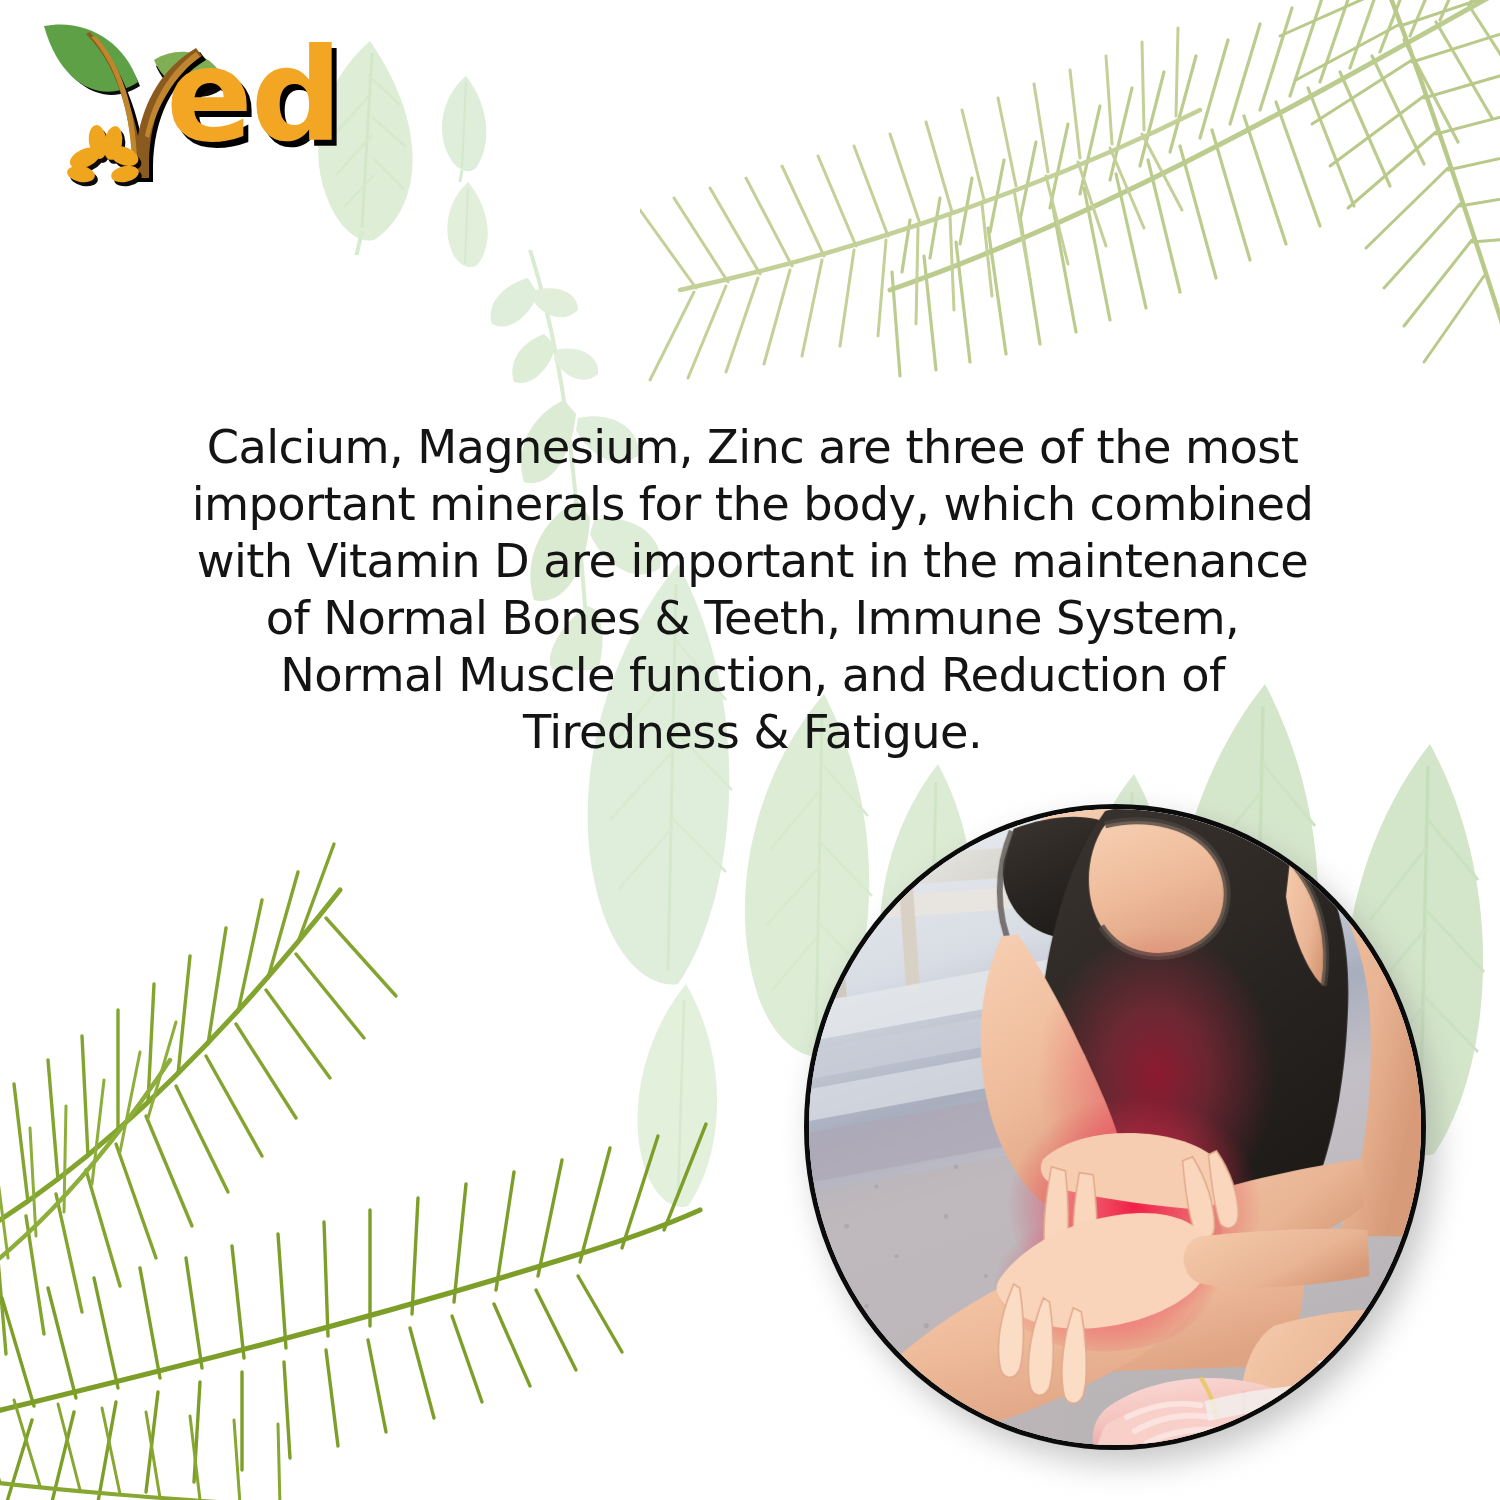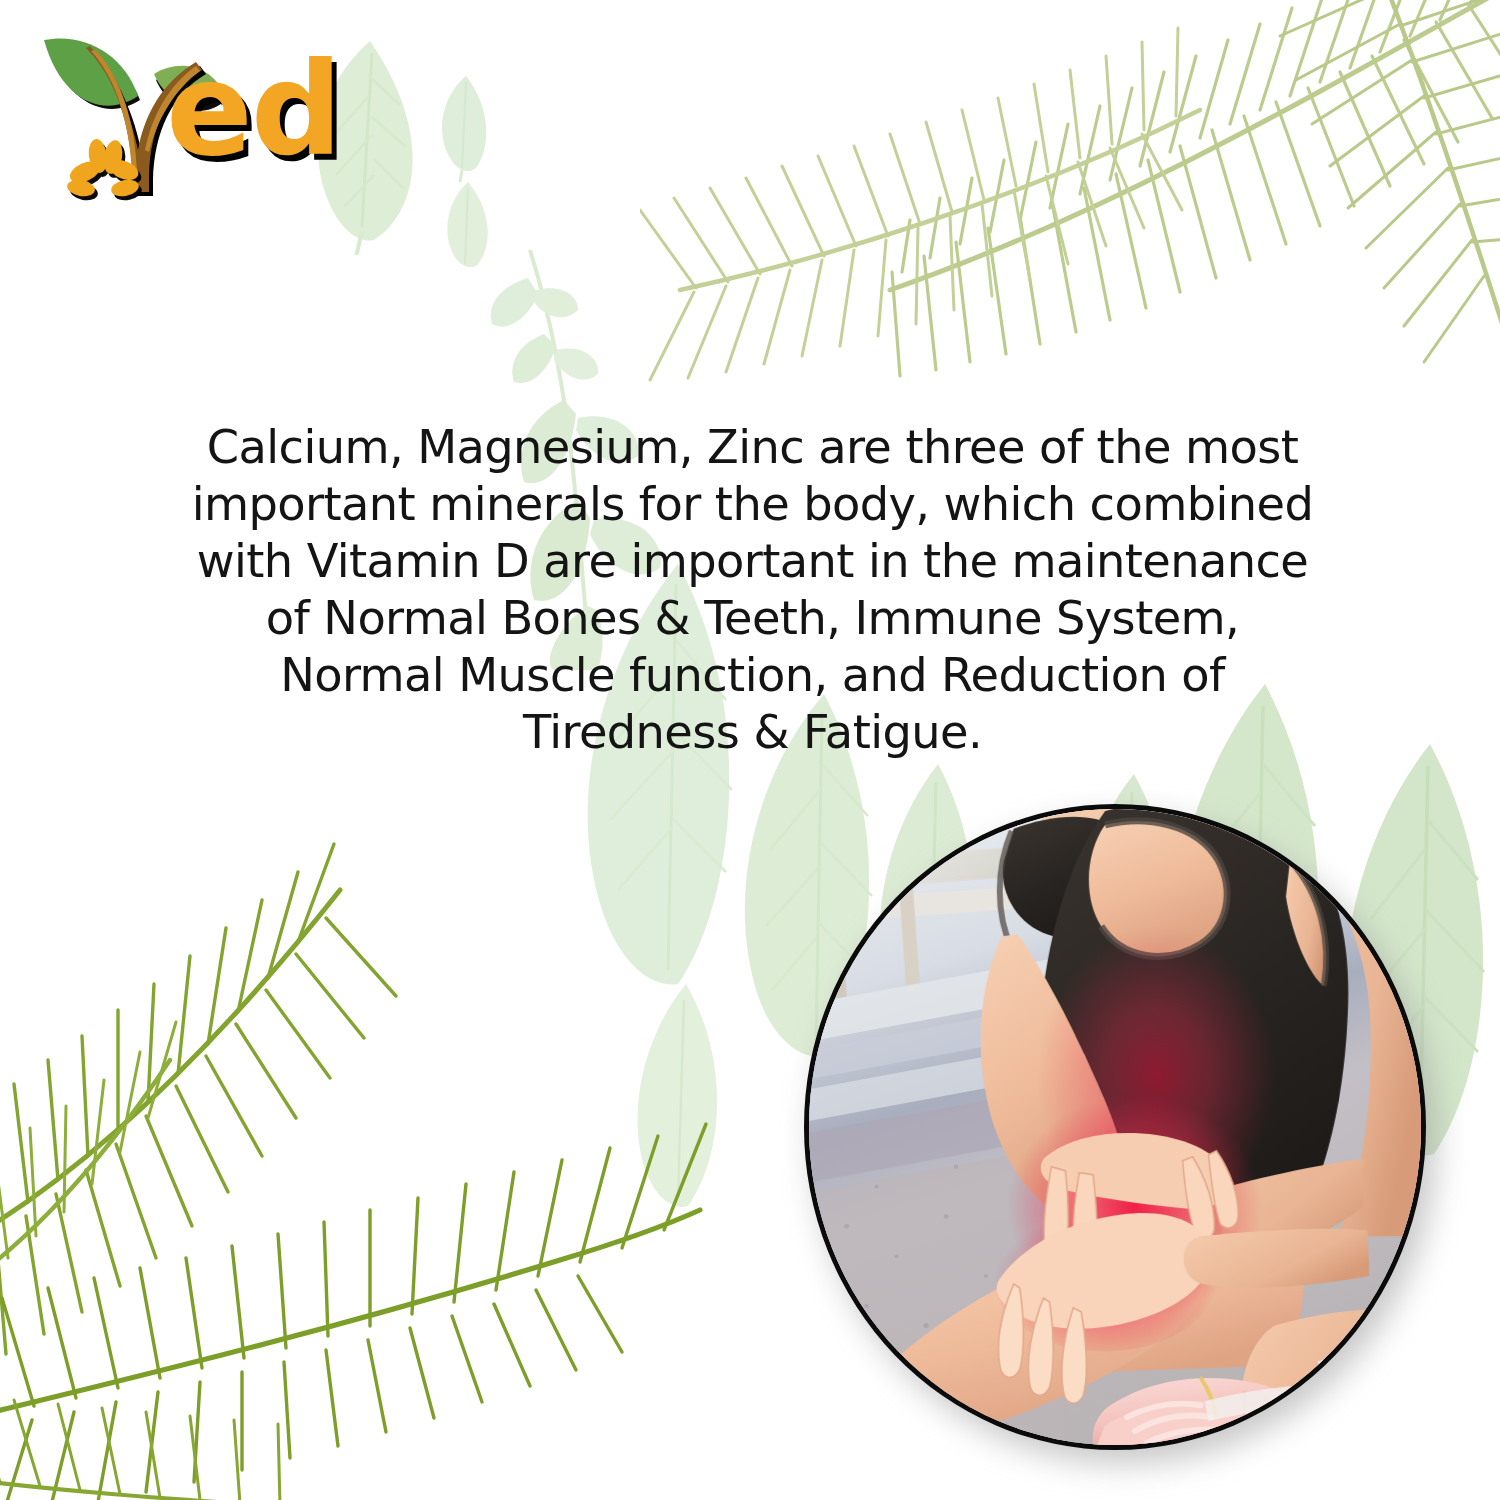--- a/index.html
+++ b/index.html
@@ -18,21 +18,21 @@
 
   
   .wm-layer{position:absolute;inset:0;pointer-events:none;}
   .wleaf{position:absolute;}
 
   
   .palm{position:absolute;}
 
   
   #logo{
-    position:absolute;left:28px;top:24px;
+    position:absolute;left:28px;top:10px;
     width:300px;height:190px;
   }
 
   
   #copy{
     position:absolute;
     left:110px;top:418px;
     width:1285px;
     text-align:center;
     color:#141414;

